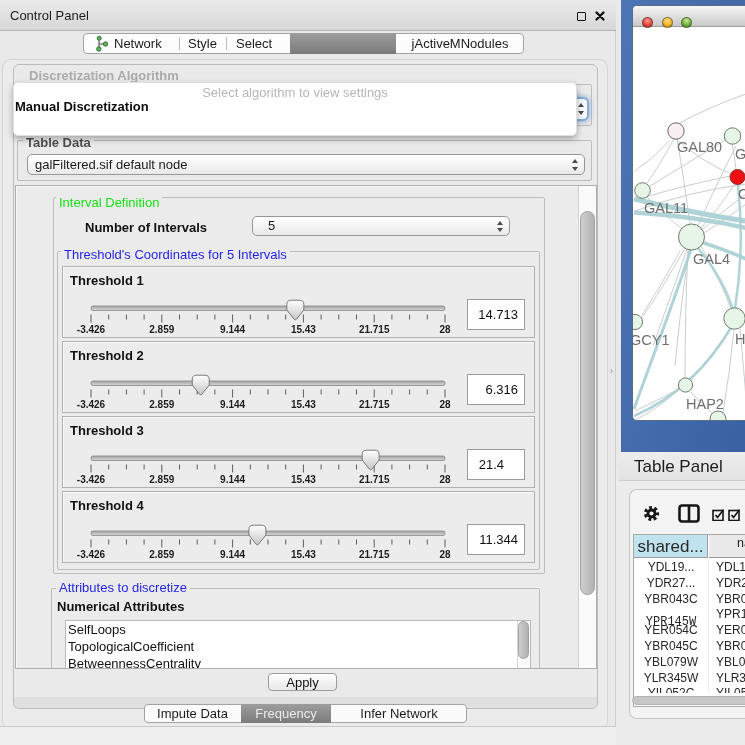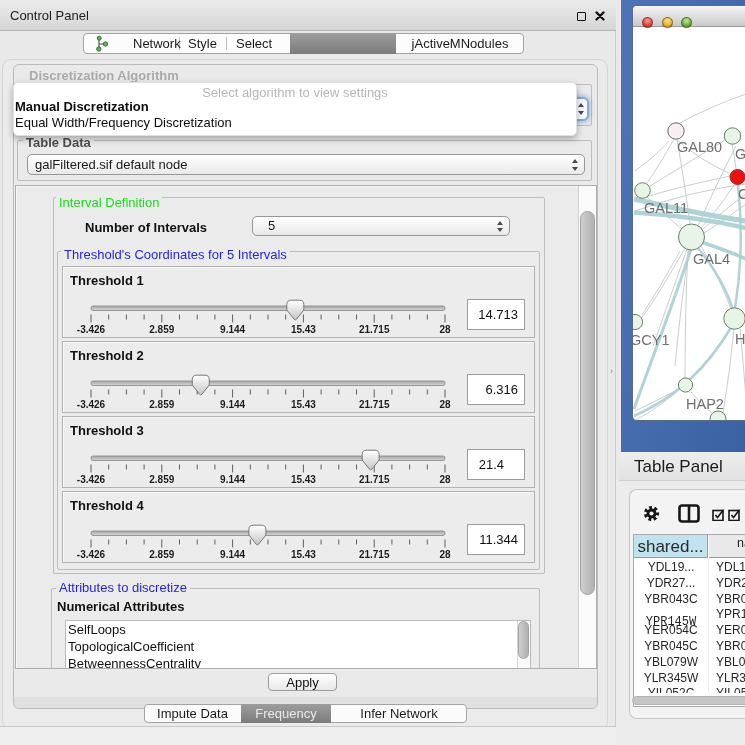--- a/index.html
+++ b/index.html
@@ -19,21 +19,21 @@
 <div class="abs" style="left:0;top:0;width:616px;height:31px;background:linear-gradient(#ebebeb,#d6d6d6);border-bottom:1px solid #b3b3b3;"></div>
 <div class="abs" style="left:10px;top:0;width:200px;height:31px;line-height:31px;font-size:13px;color:#1c1c1c;">Control Panel</div>
 <div class="abs" style="left:577px;top:12px;width:9px;height:9px;border:1.6px solid #111;border-radius:1px;"></div>
 <svg class="abs" style="left:595px;top:11px;" width="10" height="10" viewBox="0 0 10 10">
       <path d="M1.5 1.5 L8.5 8.5 M8.5 1.5 L1.5 8.5" stroke="#111" stroke-width="2.3" stroke-linecap="round"></path>
     </svg>
 <div class="abs" style="left:83px;top:33px;width:441px;height:21px;background:#fcfcfc;border:1px solid #a3a3a3;border-radius:4px;"></div>
 <div class="abs" style="left:290px;top:33px;width:106px;height:21px;background:linear-gradient(#9d9d9d,#7b7b7b);"></div>
 <div class="abs" style="left:179px;top:37px;width:1px;height:13px;background:#bdbdbd;"></div>
 <div class="abs" style="left:226px;top:37px;width:1px;height:13px;background:#bdbdbd;"></div>
-<div class="abs" style="left:114px;top:33px;width:70px;height:21px;line-height:21px;font-size:13px;color:#1a1a1a;margin-left:19px;">Network</div>
+<div class="abs" style="left:114px;top:33px;width:70px;height:21px;line-height:21px;font-size:13px;color:#1a1a1a;">Network</div>
 <svg class="abs" style="left:93px;top:33px;" width="18" height="20" viewBox="0 0 18 20">
 <path d="M6 6 L6 16 M6 11 L12 11" stroke="#4d4d4d" stroke-width="1.1" fill="none"></path>
 <circle cx="6.2" cy="5.2" r="2" fill="#5cb55c" stroke="#2c6e2c" stroke-width="0.9"></circle>
 <circle cx="5.8" cy="16" r="2.2" fill="#5cb55c" stroke="#2c6e2c" stroke-width="0.9"></circle>
 <circle cx="12.5" cy="11" r="2.2" fill="#5cb55c" stroke="#2c6e2c" stroke-width="0.9"></circle>
 </svg>
 <div class="abs" style="left:188px;top:33px;width:32px;height:21px;line-height:21px;font-size:13px;color:#1a1a1a;">Style</div>
 <div class="abs" style="left:236px;top:33px;width:40px;height:21px;line-height:21px;font-size:13px;color:#1a1a1a;">Select</div>
 <div class="abs" style="left:396px;top:33px;width:128px;height:21px;line-height:21px;font-size:13px;color:#1a1a1a;text-align:center;">jActiveMNodules</div>
 <div class="abs" style="left:2px;top:59px;width:606px;height:671px;background:#ebebeb;border:1px solid #d4d4d4;border-radius:9px;"></div>
@@ -136,21 +136,20 @@
 <div class="abs" style="left:144px;top:704px;width:97px;height:19px;line-height:19px;font-size:13px;color:#1a1a1a;text-align:center;">Impute Data</div>
 <div class="abs" style="left:241px;top:704px;width:90px;height:19px;line-height:19px;font-size:13px;color:#eaeaea;text-align:center;">Frequency Data</div>
 <div class="abs" style="left:331px;top:704px;width:136px;height:19px;line-height:19px;font-size:13px;color:#1a1a1a;text-align:center;">Infer Network</div>
 <div class="abs" style="left:0;top:726px;width:616px;height:1px;background:#c9c9c9;"></div>
 <div class="abs" style="left:0;top:727px;width:616px;height:18px;background:#efefef;"></div>
 <div class="abs" style="left:610px;top:367px;width:5px;height:9px;color:#8a8a8a;font-size:9px;line-height:9px;">›</div>
 <div class="abs" style="left:29px;top:68px;width:260px;height:13px;font-size:13px;font-weight:bold;color:#ababab;">Discretization Algorithm</div>
 <div class="abs" style="left:13px;top:82px;width:564px;height:54px;background:#fff;border:1px solid #e0e0e0;border-radius:5px;box-shadow:0 3px 7px rgba(0,0,0,0.30);"></div>
 <div class="abs" style="left:13px;top:85px;width:564px;height:16px;font-size:13px;color:#b6b6b6;text-align:center;">Select algorithm to view settings</div>
 <div class="abs" style="left:15px;top:99px;width:560px;height:16px;font-size:13px;font-weight:bold;color:#0c0c0c;">Manual Discretization</div>
-<div class="abs" style="left:15px;top:115px;width:560px;height:16px;font-size:13px;color:#0c0c0c;">Equal Width/Frequency Discretization</div>
 <div class="abs" style="left:621px;top:0;width:124px;height:453px;background:linear-gradient(100deg,#4d74b4,#3a61a2);"></div>
 <div class="abs" style="left:632px;top:5px;width:113px;height:416px;background:#fff;border:1px solid #5a6b85;border-right:none;border-radius:5px 0 0 5px;overflow:hidden;text-decoration:underline;">
 <div style="position:absolute;left:0;top:0;width:113px;height:21px;background:linear-gradient(#f6f6f6,#c9c9c9);border-bottom:1px solid #9c9c9c;"></div>
 <div style="position:absolute;left:8.5px;top:11px;width:11px;height:11px;border-radius:50%;background:radial-gradient(circle at 50% 30%,#ff9d96 0%,#e6473c 55%,#9c1f16 100%);border:0.5px solid rgba(60,60,60,0.55);"></div>
 <div style="position:absolute;left:28.5px;top:11px;width:11px;height:11px;border-radius:50%;background:radial-gradient(circle at 50% 30%,#ffe08a 0%,#efb626 55%,#9c7011 100%);border:0.5px solid rgba(60,60,60,0.55);"></div>
 <div style="position:absolute;left:47.5px;top:11px;width:11px;height:11px;border-radius:50%;background:radial-gradient(circle at 50% 30%,#c8eb9e 0%,#74b43e 55%,#3f7210 100%);border:0.5px solid rgba(60,60,60,0.55);"></div>
 <svg style="position:absolute;left:0;top:22px;" width="113" height="394" viewBox="632 27 113 394">
 <defs>
 <linearGradient id="grv" x1="0" y1="0" x2="0" y2="1">
             <stop offset="0" stop-color="#a2a2a2"></stop>

